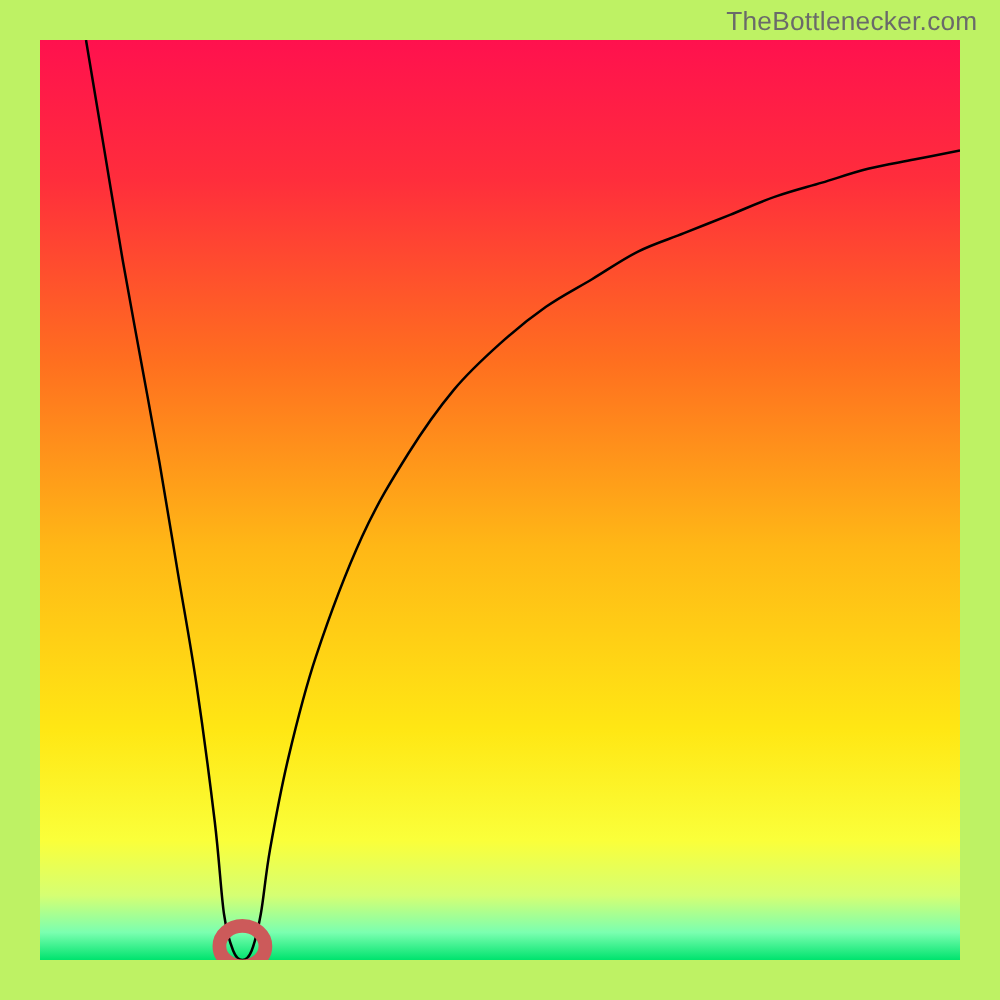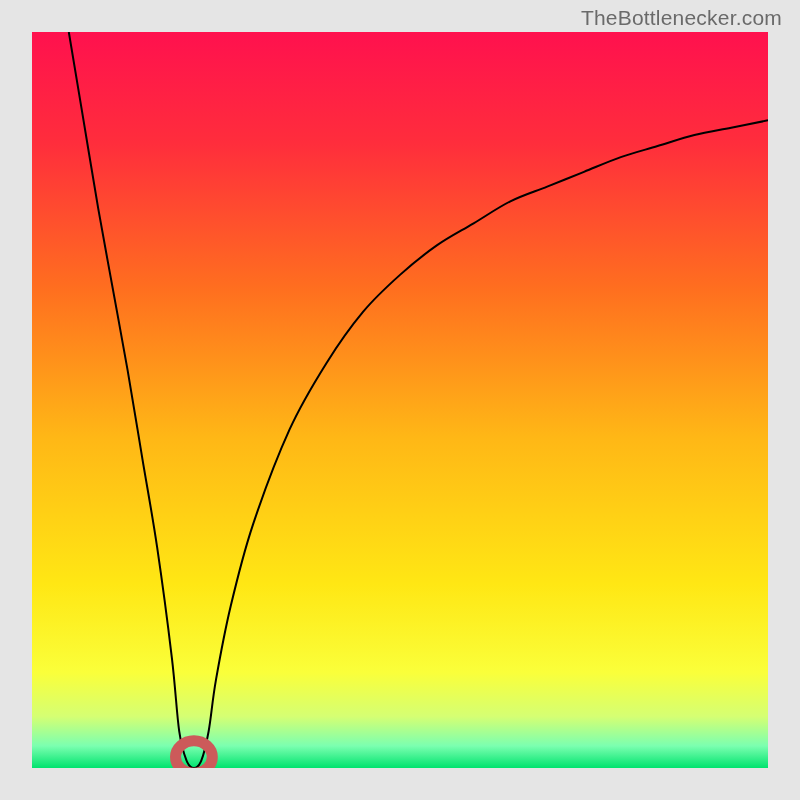--- a/index.html
+++ b/index.html
@@ -8,21 +8,21 @@
     width: 800px;
     height: 800px;
     overflow: hidden;
     background: #000;
     font-family: Arial, Helvetica, sans-serif;
   }
   .frame {
     position: absolute;
     left: 0; top: 0;
     width: 800px; height: 800px;
-    background: #e5e5e5;
+    background: #bef264;
   }
   .plot-area {
     position: absolute;
     left: 32px;
     top: 32px;
     width: 736px;
     height: 736px;
     overflow: hidden;
   }
   .watermark {

